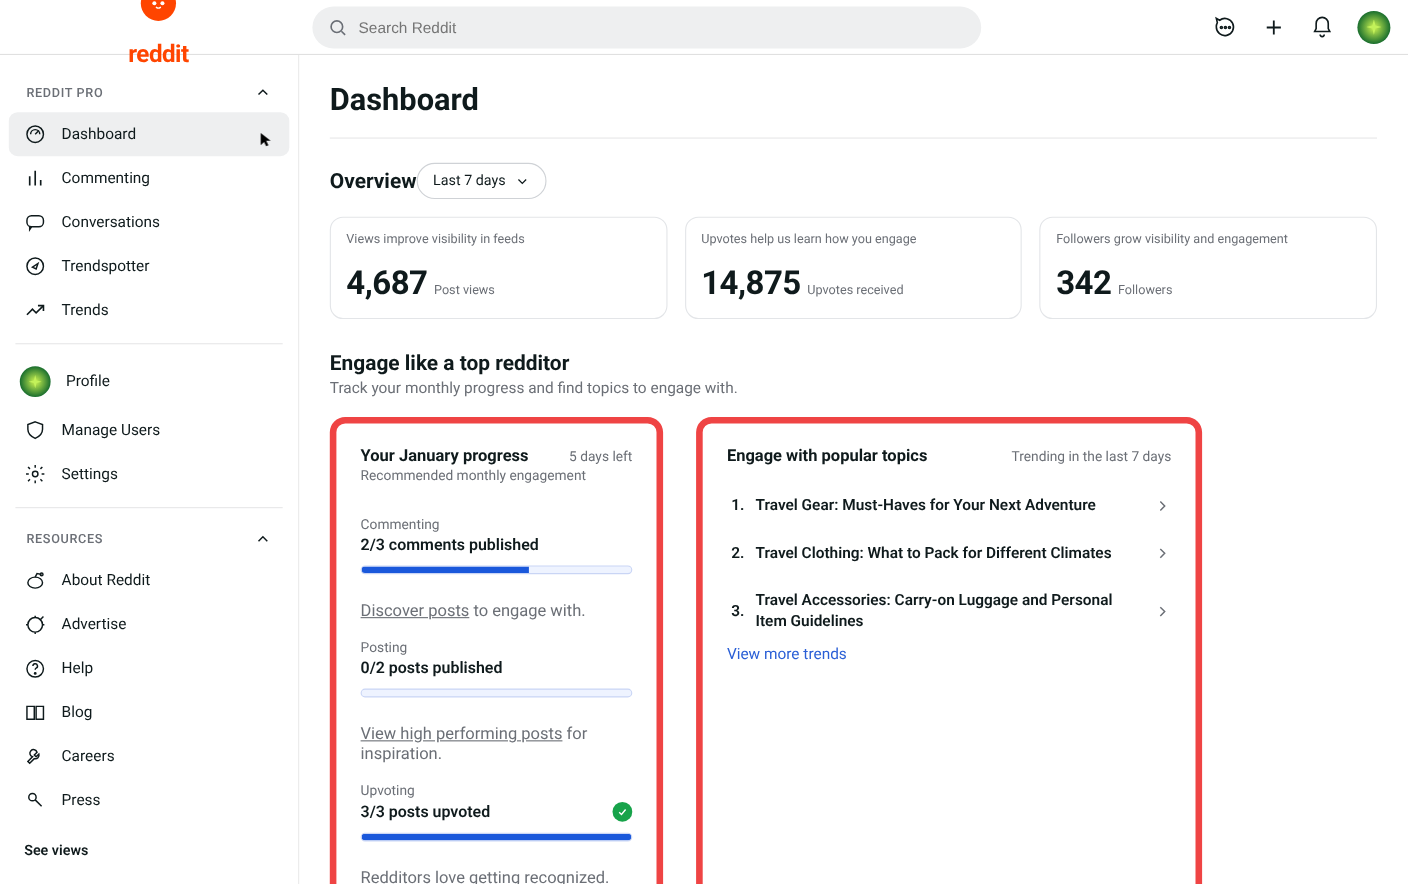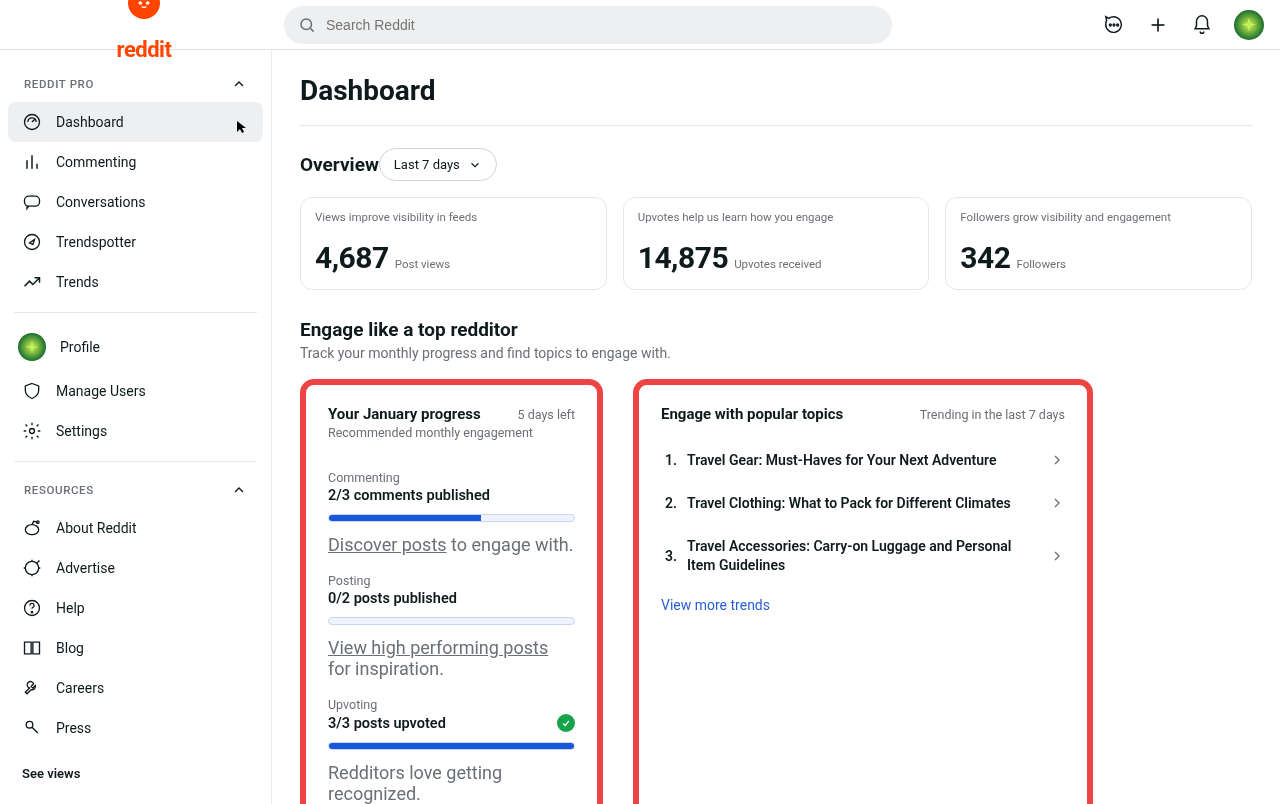--- a/index.html
+++ b/index.html
@@ -117,39 +117,39 @@
   .prog-days { font-size: 12.5px; color: #6b6f76; }
   .prog-sub { font-size: 12.5px; color: #6b6f76; margin-top: 2px; margin-bottom: 30px; }
 
   .task-block { margin-bottom: 18px; }
   .task-label { font-size: 12.5px; color: #6b6f76; }
   .task-status { font-size: 14.5px; font-weight: 600; margin-top: 2px; display:flex; align-items:center; justify-content:space-between; }
   .bar {
     height: 8px; border-radius: 5px; border: 1px solid #c9d5f5; background: #eef3ff; margin-top: 10px; overflow: hidden;
   }
   .bar-fill { height: 100%; background: #1a58db; }
-  .task-hint { font-size: 18px; color: #6b6f76; margin-top: 12px; }
+  .task-hint { font-size: 15px; color: #6b6f76; margin-top: 24px; }
   .task-hint .ul { text-decoration: underline; cursor: pointer; }
   .check-badge {
     width: 18px; height: 18px; border-radius: 50%; background: #17a34a; display:inline-flex;
     align-items:center; justify-content:center; color:white;
   }
 
   .topics-top { display: flex; justify-content: space-between; align-items: baseline; margin-bottom: 16px; }
   .topics-title { font-size: 15px; font-weight: 700; }
   .topics-sub { font-size: 12.5px; color: #6b6f76; }
   .topic-list { list-style: none; }
   .topic-item {
     display: flex; align-items: center; gap: 10px; padding: 12px 0;
     cursor: pointer; font-size: 14px; font-weight: 600;
   }
   .topic-item .num { width: 16px; text-align: right; font-weight: 600; }
   .topic-item .txt { flex: 1; line-height: 1.35; }
   .topic-item .chev { color: #6b6f76; }
-  .view-more { color: #2a5fd6; font-size: 14px; margin-top: 10px; cursor: pointer; }
+  .view-more { color: #2a5fd6; font-size: 14px; margin-top: 0; cursor: pointer; }
 
   svg { display: block; }
 </style>
 </head>
 <body>
 
 <div class="header">
   <div class="logo-wrap">
     <span class="logo-icon">
       <svg width="22" height="22" viewBox="0 0 24 24" fill="white">

